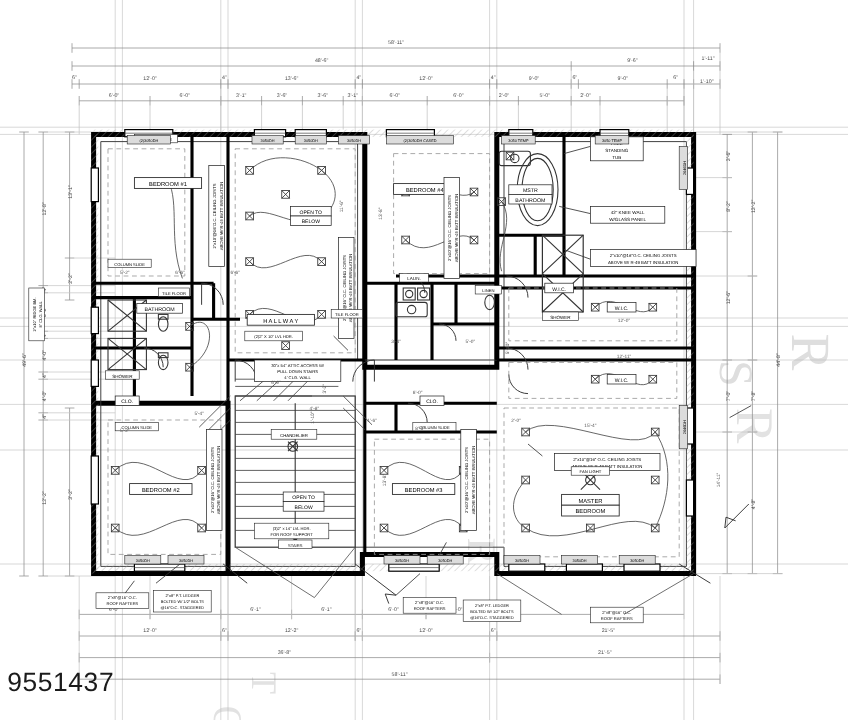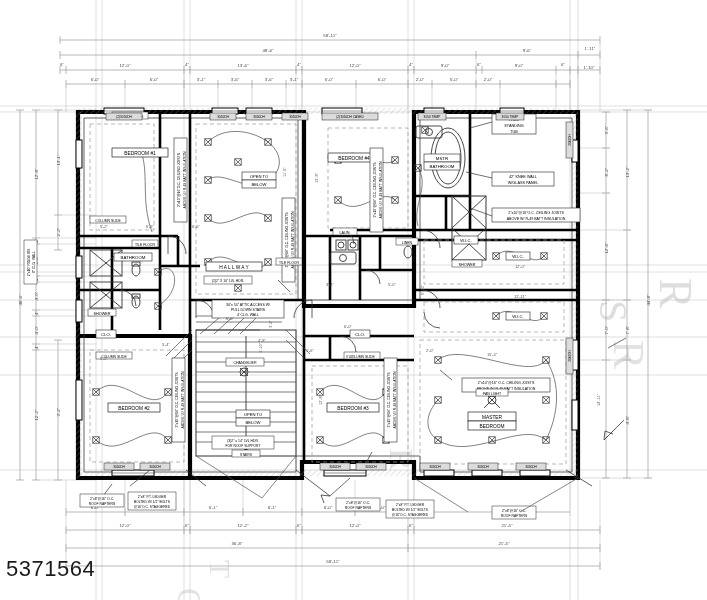--- a/index.html
+++ b/index.html
@@ -931,14 +931,14 @@
 
     <g stroke="#555" stroke-width=".7" fill="none">
       <line x1="196" y1="456" x2="262" y2="498"></line>
       <line x1="296" y1="456" x2="262" y2="498"></line>
       <line x1="414" y1="478" x2="468" y2="512"></line>
       <line x1="578" y1="478" x2="520" y2="512"></line>
     </g>
 
   </svg>
 
-  <div class="watermark-id">5371564</div>
+  <div class="watermark-id">9551437</div>
 </div>
 
 </body></html>

